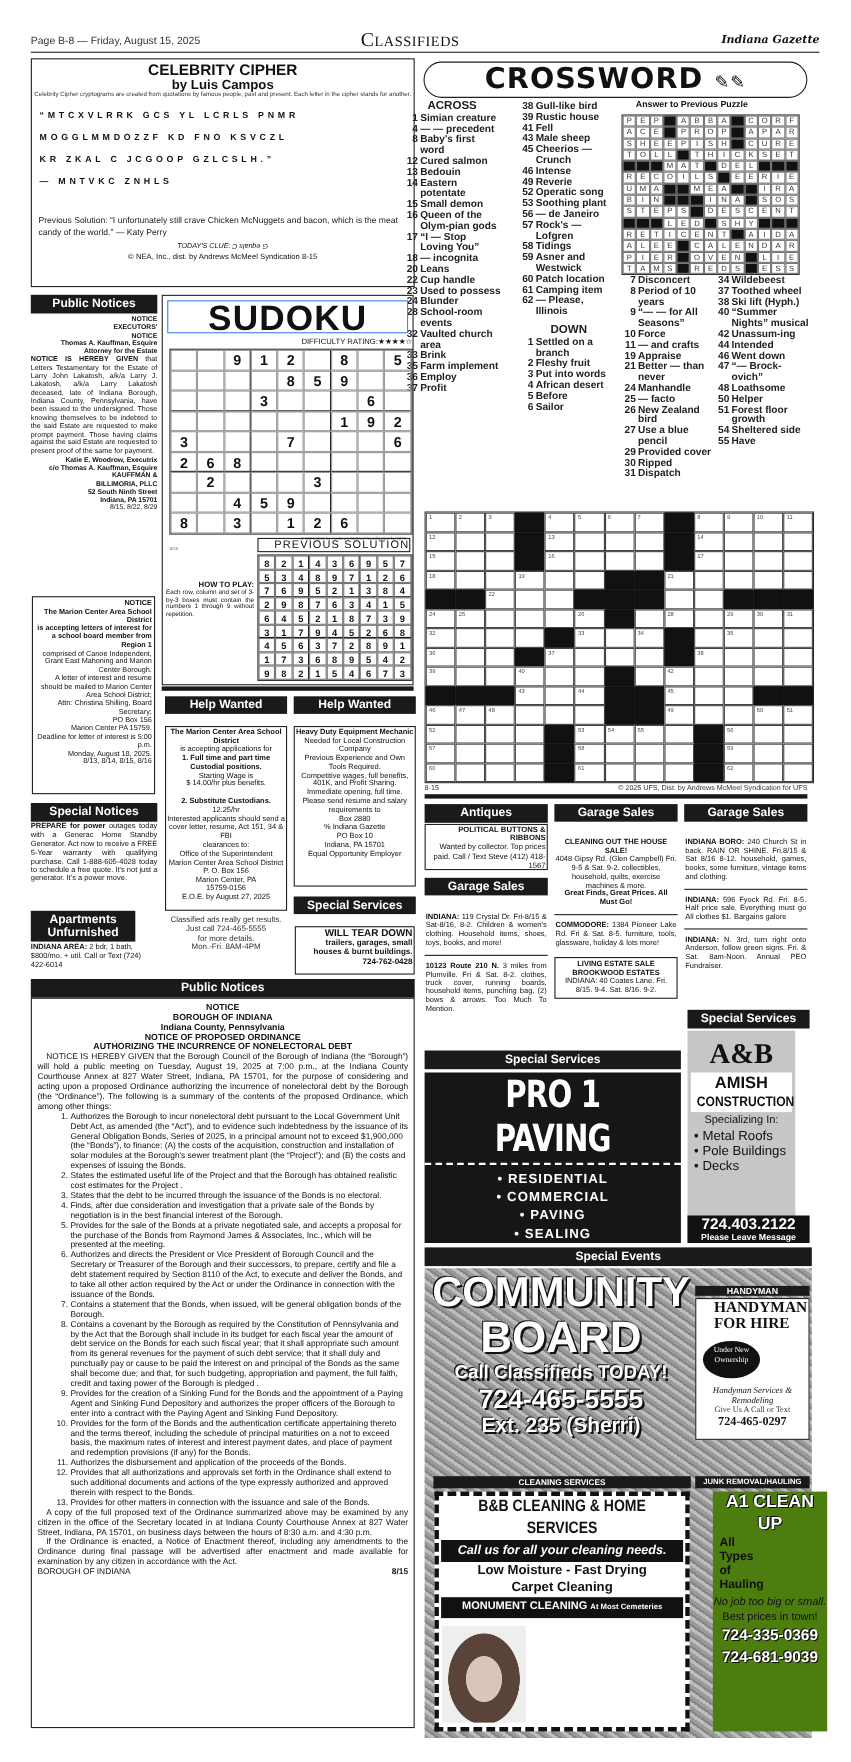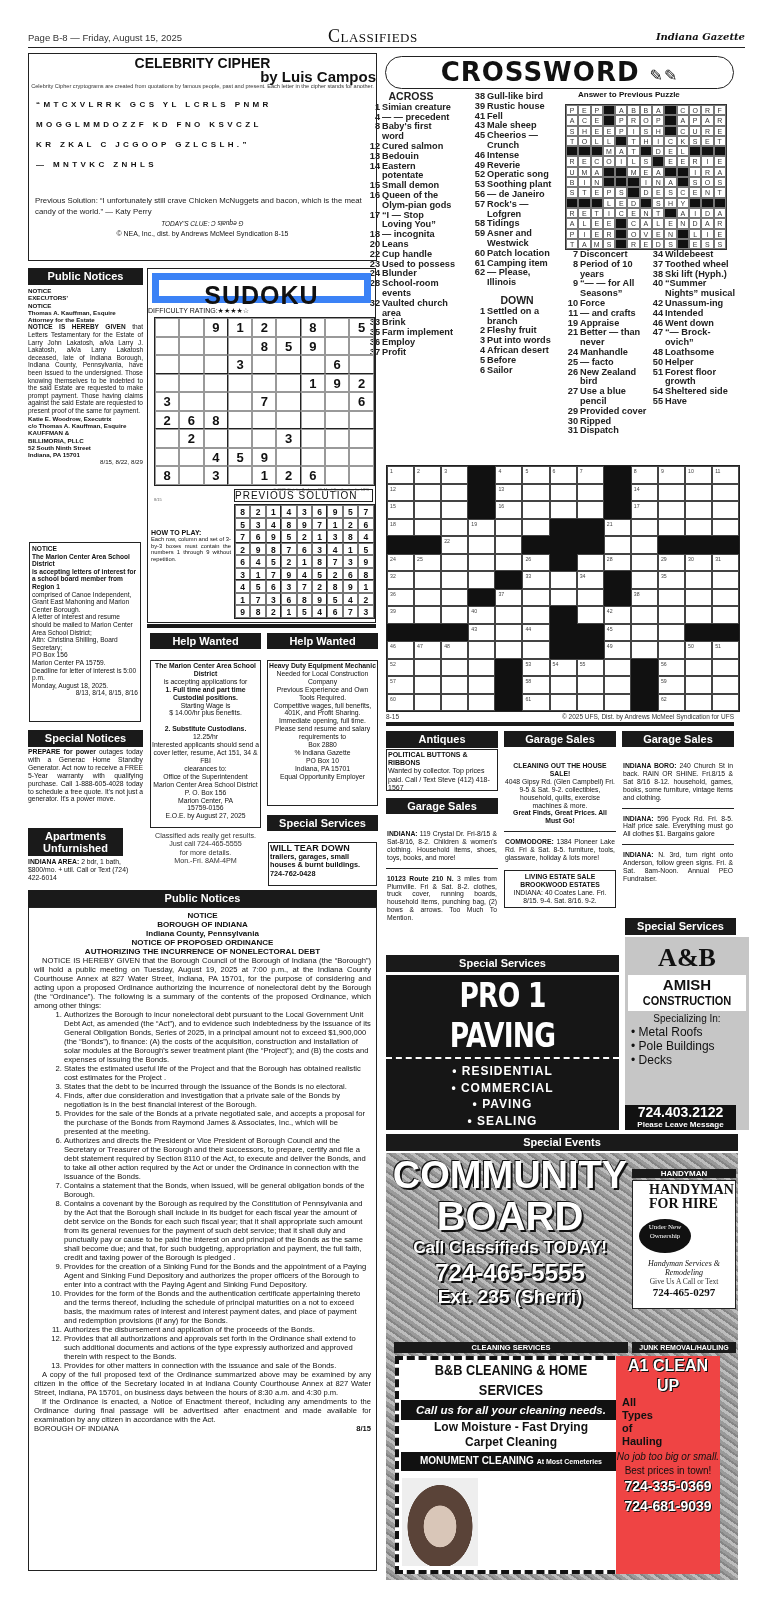--- a/index.html
+++ b/index.html
@@ -6,46 +6,46 @@
 body{width:774px;height:1602px;background:#fff;color:#111;font-family:"Liberation Sans",sans-serif;position:relative;overflow:hidden}
 .abs{position:absolute}
 .hdr{left:28px;top:26px;width:717px;height:22px;border-bottom:1.5px solid #222}
 .hdr .pg{position:absolute;left:0;top:6px;font-size:9.5px;color:#333}
 .hdr .sec{position:absolute;left:300px;top:0;font-family:"Liberation Serif",serif;font-size:18px;letter-spacing:.5px;font-variant:small-caps}
 .hdr .paper{position:absolute;right:0;top:5px;font-family:"DejaVu Serif",serif;font-size:10px;font-weight:bold;font-style:italic}
 .box{border:1.5px solid #222}
 .black{background:#1a1a1a;color:#fff;text-align:center;font-weight:bold;font-family:"Liberation Sans",sans-serif}
 .t6{font-size:6.2px;line-height:7.3px}
 .t7{font-size:7px;line-height:8.2px}
-.c{text-align:left}
+.c{text-align:right}
 .b{font-weight:bold}
 
 .cipher{left:28px;top:53px;width:349px;height:208px}
 .cipher h1{font-size:14px;text-align:center;margin-top:2px;line-height:15px}
-.cipher h2{font-size:15px;text-align:right;line-height:12px}
+.cipher h2{font-size:12px;text-align:center;line-height:12px}
 .cipher .desc{font-size:5.6px;text-align:center;color:#333;line-height:6px}
 .cipher .line{font-size:8px;font-weight:bold;letter-spacing:3.4px;margin-left:7px;margin-top:11px;line-height:9px}
 .cipher .sol{font-size:7.8px;margin:27px 6px 0 6px;line-height:10.5px;color:#222}
 .cipher .clue{font-size:6.5px;font-style:italic;text-align:center;margin-top:3px}
 .cipher .cr{font-size:7px;text-align:center;margin-top:3px}
 
 .xw-title{left:385px;top:56px;width:349px;height:33px;border:1.5px solid #222;border-radius:18px;text-align:center;font-family:"DejaVu Sans",sans-serif;font-weight:900;font-size:26px;line-height:30px;letter-spacing:1px}
 .clues{font-size:9.2px;line-height:9.8px;font-weight:bold;color:#222}
 .clues .hd{text-align:center;font-size:10.5px;margin-bottom:1px}
 .clues .it{display:flex}
 .clues .n{width:15px;text-align:right;padding-right:2px;flex:none}
 .ans-grid{display:grid;grid-template-columns:repeat(13,12.3px);grid-auto-rows:10.3px;border:1px solid #333}
 .ans-grid div{border:.5px solid #777;font-size:7px;text-align:center;line-height:10px;color:#333}
 .ans-grid .k{background:#111}
 .xgrid{display:grid;grid-template-columns:repeat(13,27.1px);grid-auto-rows:17.5px;border:1.2px solid #222}
 .xgrid div{border:.6px solid #444;font-size:5.2px;padding:1px 0 0 2px;color:#444;background:#fff}
 .xgrid .k{background:#111;border-color:#111}
 
 .sud-wrap{left:147px;top:268px;width:229px;height:355px}
-.sud-title{border:7px solid #3b82f6;margin:4px;height:30px;font-size:25px;font-weight:900;text-align:center;line-height:30px;letter-spacing:1px}
+.sud-title{border:1px solid #3b82f6;margin:4px;height:30px;font-size:32px;font-weight:900;text-align:center;line-height:30px;letter-spacing:1px}
 .sud-grid{display:grid;grid-template-columns:repeat(9,24.3px);grid-auto-rows:18.5px;border:1.6px solid #222;margin-left:6px}
 .sud-grid div{border:.5px solid #999;font-size:13px;font-weight:bold;text-align:center;line-height:18px}
 .prev-grid{display:grid;grid-template-columns:repeat(9,15.4px);grid-auto-rows:12.5px;border:1.4px solid #222}
 .prev-grid div{border:.5px solid #777;font-size:8.5px;font-weight:bold;text-align:center;line-height:12px}
 .vr{border-right:1.4px solid #222!important}
 .hr{border-bottom:1.4px solid #222!important}
 .small{font-size:4px;color:#666}
 .sec-hd{font-size:11px;line-height:12.5px;padding:2px 0}
 .ad-text{font-size:7.2px;line-height:8.4px;text-align:center}
 .just{font-size:7.2px;line-height:8.2px;text-align:justify}
@@ -1089,21 +1089,21 @@
       <div>• COMMERCIAL</div>
       <div>• PAVING</div>
       <div>• SEALING</div>
       <div>• LINE STRIPING</div>
     </div>
   <div style="border-top:2px dashed #fff;margin:3px 0 1px"></div>
   <div style="font-weight:900;font-size:25px;line-height:28px;transform:scaleX(.85)">724-694-8011</div>
 </div>
 
 <div class="abs black sec-hd" style="left:625px;top:918px;width:111px">Special Services</div>
-<div class="abs" style="left:625px;top:937px;width:124px;height:193px;background:#c6c6c6;text-align:center">
+<div class="abs" style="left:625px;top:937px;width:98px;height:193px;background:#c6c6c6;text-align:center">
   <div style="font-family:'Liberation Serif',serif;font-weight:bold;font-size:26px;line-height:30px;margin-top:6px">A&amp;B</div>
   <div style="background:#fff;margin:2px 3px;padding:2px 0">
     <div style="font-weight:bold;font-size:15px;line-height:16px">AMISH</div>
     <div style="font-weight:bold;font-size:12.5px;line-height:16px;transform:scaleX(.88)">CONSTRUCTION</div>
   </div>
   <div style="font-size:10px;line-height:12px">Specializing In:</div>
   <div id="amitems" style="text-align:left;font-size:12px;line-height:14px;padding-left:6px">
       <div>• Metal Roofs</div>
       <div>• Pole Buildings</div>
       <div>• Decks</div>
@@ -1134,21 +1134,21 @@
 <div class="abs black" style="left:394px;top:1342px;width:234px;font-size:7.5px;line-height:11px">CLEANING SERVICES</div>
 <div class="abs" style="left:395px;top:1356px;width:232px;height:218px;background:#fff;border:4px dashed #111;text-align:center">
   <div style="font-weight:900;font-size:15px;line-height:20px;transform:scaleX(.85)">B&amp;B CLEANING &amp; HOME SERVICES</div>
   <div style="background:#111;color:#fff;font-weight:bold;font-style:italic;font-size:11.5px;line-height:20px;margin:0 2px">Call us for all your cleaning needs.</div>
   <div style="font-weight:bold;font-size:12px;line-height:15px">Low Moisture - Fast Drying</div>
   <div style="font-weight:bold;font-size:12px;line-height:15px">Carpet Cleaning</div>
   <div style="background:#111;color:#fff;font-weight:bold;font-size:10px;line-height:18px;margin:2px 2px"><span>MONUMENT CLEANING</span> <span style="font-size:7px">At Most Cemeteries</span></div>
   <div style="position:absolute;left:3px;top:118px;width:76px;height:88px;background:radial-gradient(ellipse at 50% 55%,#d9c6b8 0 30%,#5a4338 31% 60%,#eee 61%)"></div>
 </div>
 <div class="abs black" style="left:632px;top:1342px;width:104px;font-size:7px;line-height:11px">JUNK REMOVAL/HAULING</div>
-<div class="abs" style="left:616px;top:1356px;width:104px;height:218px;background:#ef4444;text-align:center">
+<div class="abs" style="left:648px;top:1356px;width:104px;height:218px;background:#4d7c0f;text-align:center">
   <div style="font-weight:900;font-size:16px;line-height:20px;color:#fff;text-shadow:1px 1px 0 #111,-1px -1px 0 #111">A1 CLEAN UP</div>
   <div id="junktypes" style="text-align:left;font-weight:bold;font-size:11px;line-height:13px;padding-left:6px">
       <div>All</div>
       <div>Types</div>
       <div>of</div>
       <div>Hauling</div>
     </div>
   <div style="font-style:italic;font-size:10px;line-height:11px;margin-top:3px">No job too big or small.</div>
   <div style="font-size:10px;line-height:11px;margin-top:3px">Best prices in town!</div>
   <div style="font-weight:900;font-size:14px;line-height:20px;color:#fff;text-shadow:1px 1px 0 #111,-1px -1px 0 #111">724-335-0369</div>

